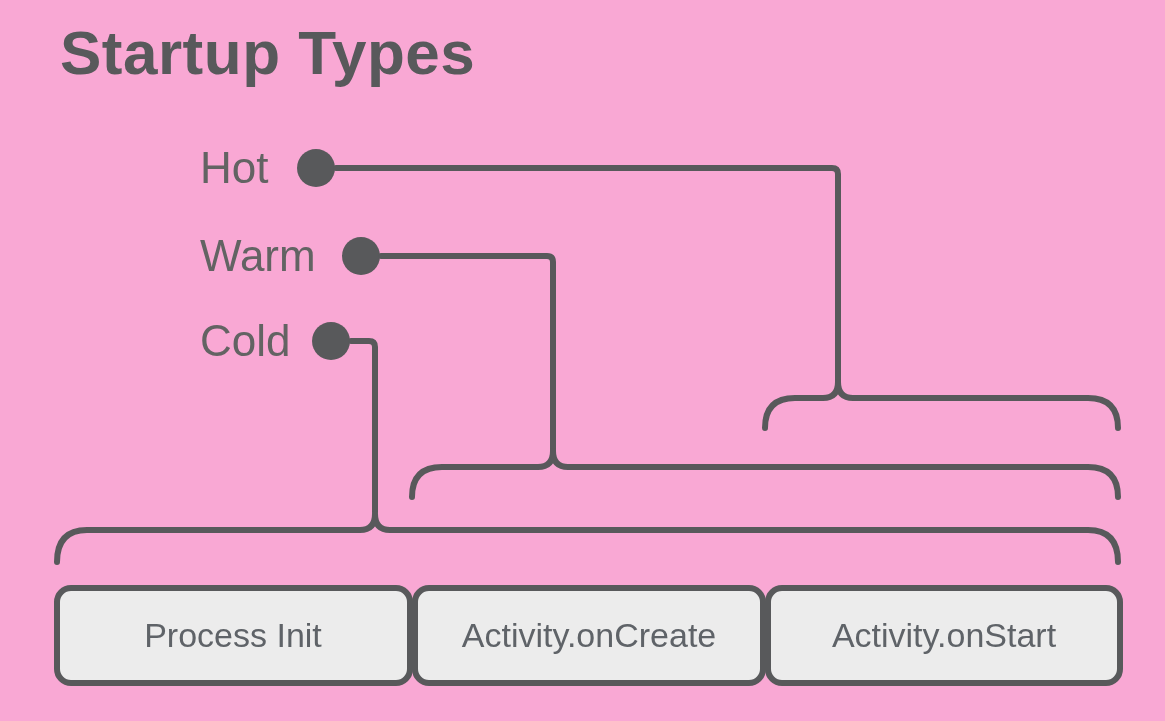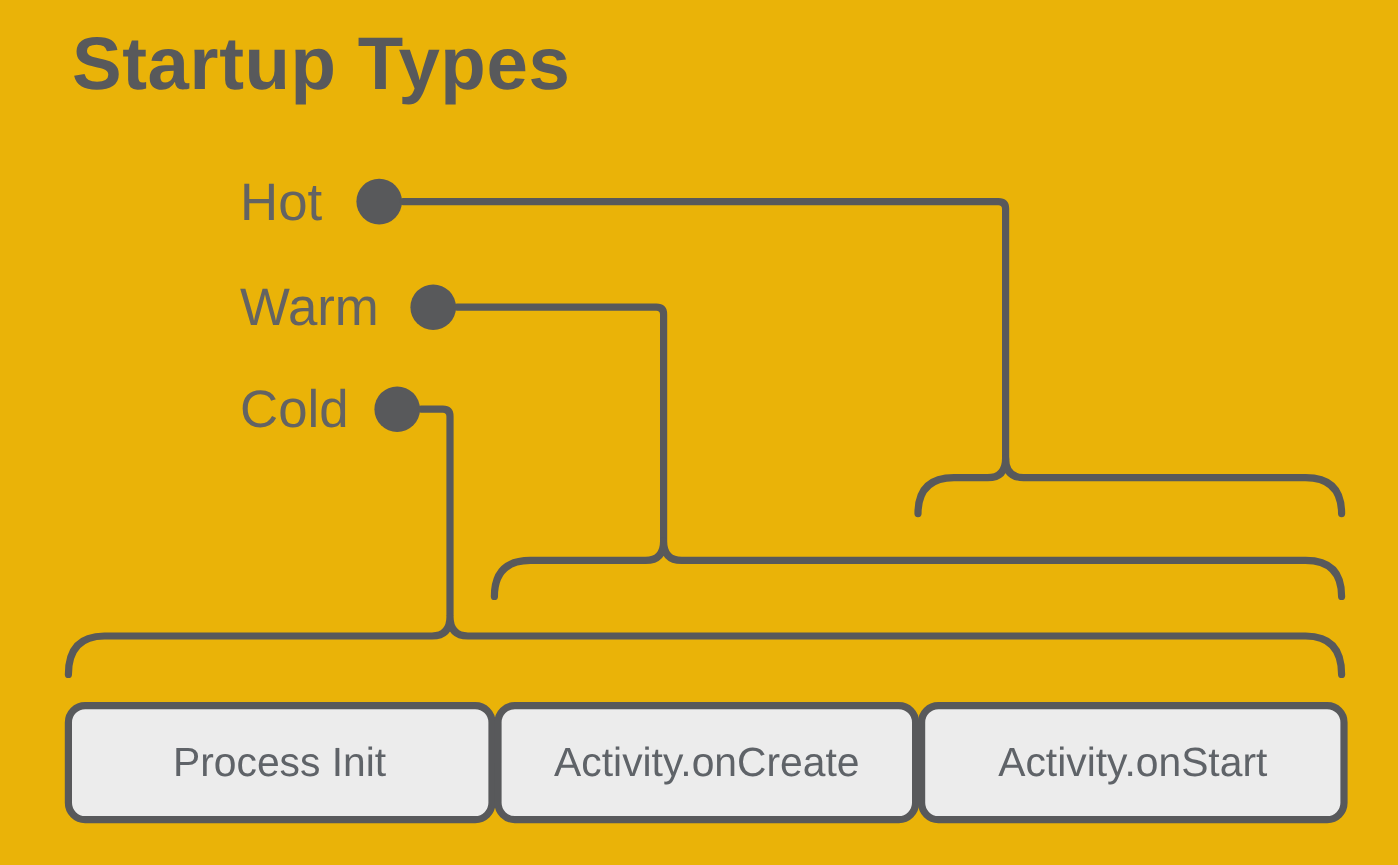--- a/index.html
+++ b/index.html
@@ -5,21 +5,21 @@
   html, body {
     margin: 0;
     padding: 0;
     background: #ffffff;
     font-family: "Liberation Sans", "DejaVu Sans", sans-serif;
   }
   .canvas {
     position: relative;
     width: 1165px;
     height: 721px;
-    background: #eab308;
+    background: #f9a8d4;
     overflow: hidden;
   }
   svg { display: block; }
 
   .stroke-line {
     fill: none;
     stroke: #58595b;
     stroke-width: 6;
     stroke-linecap: round;
     stroke-linejoin: round;

